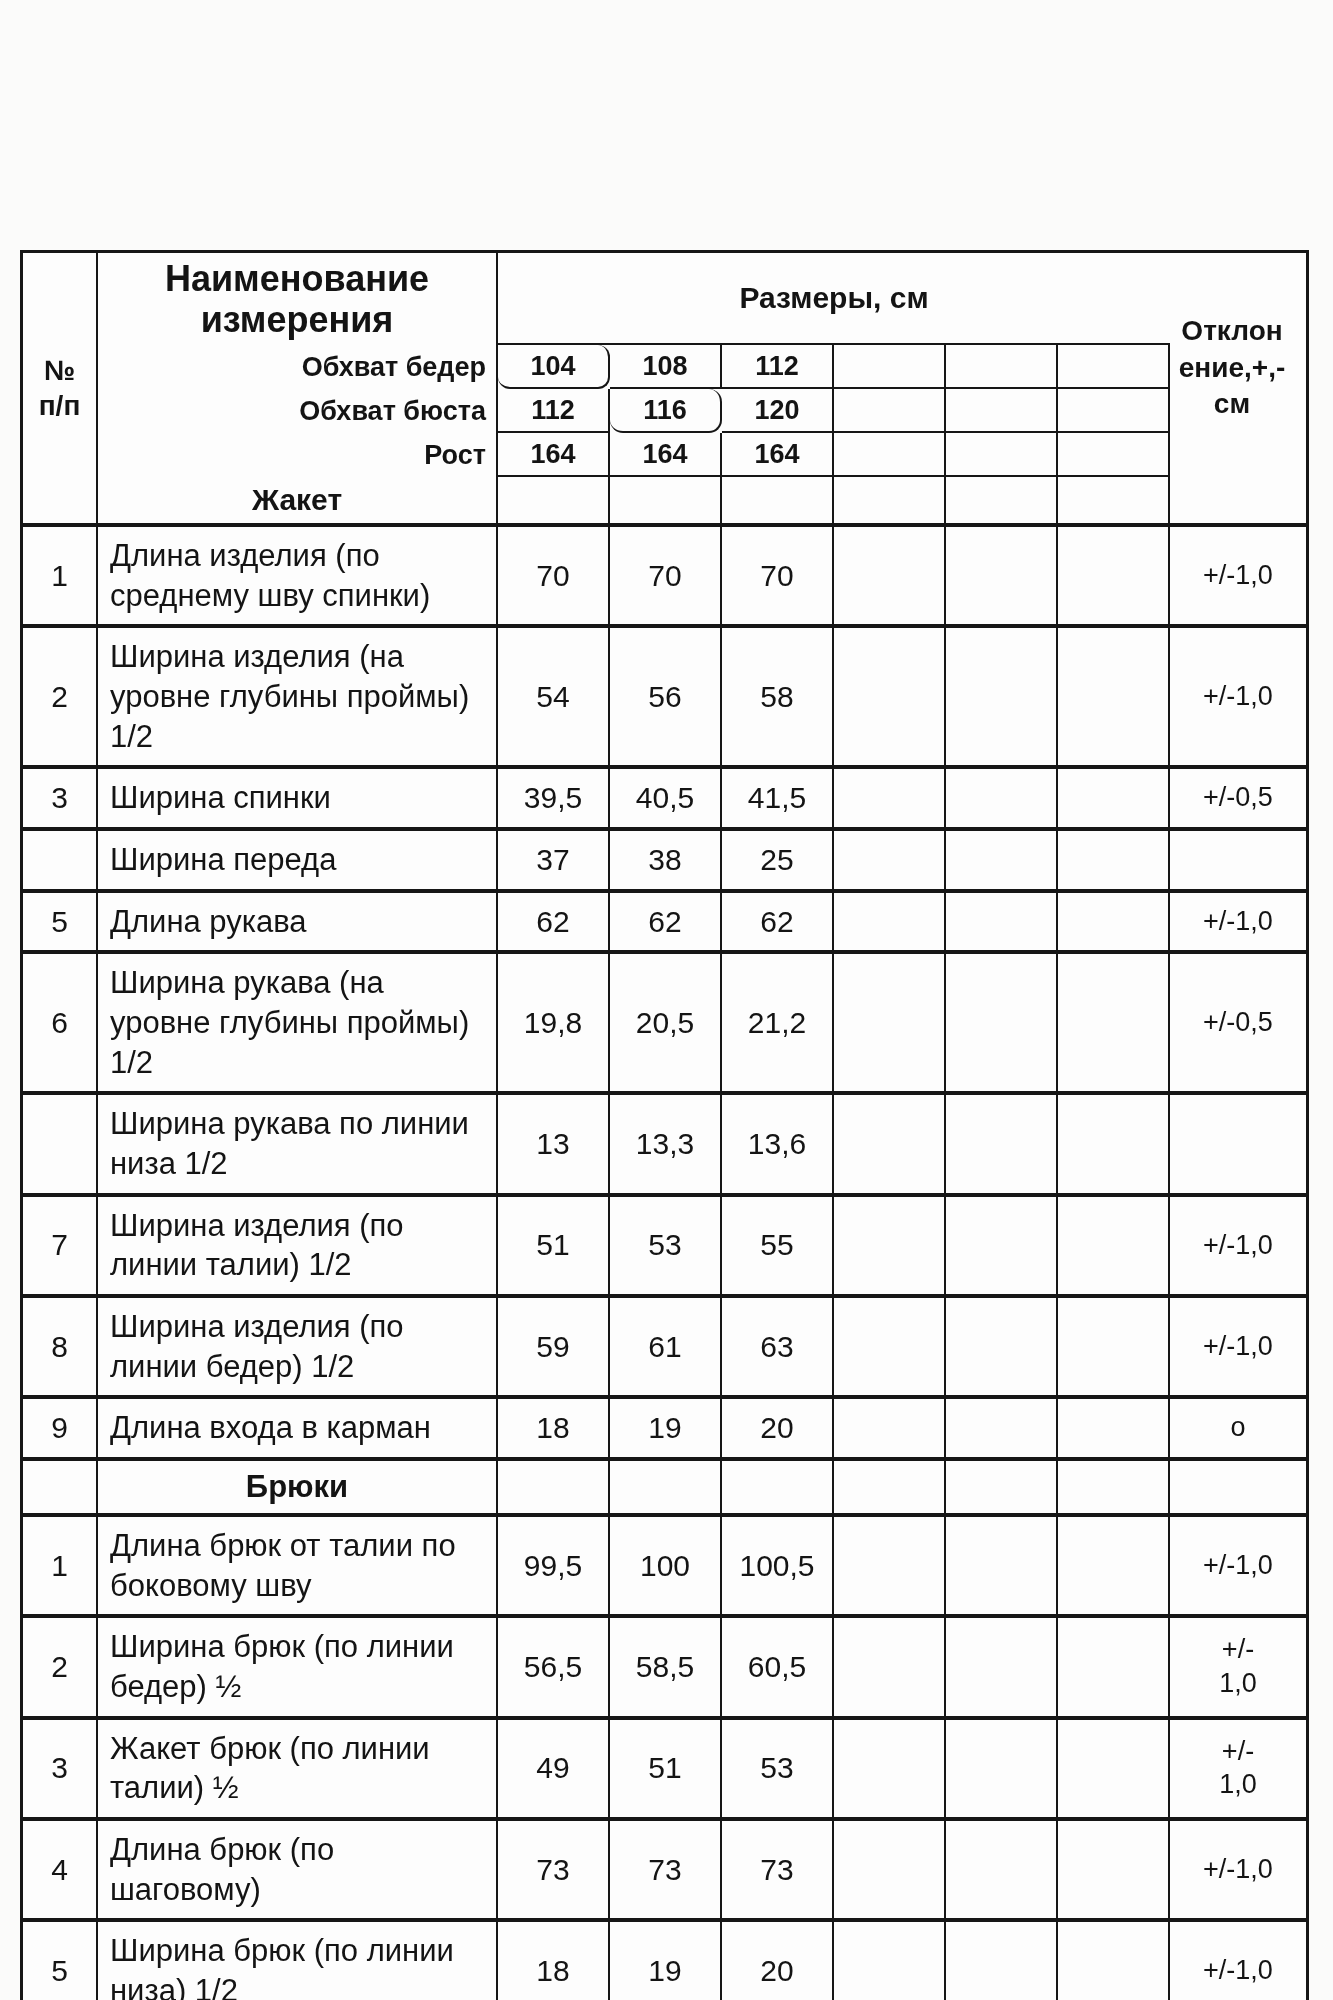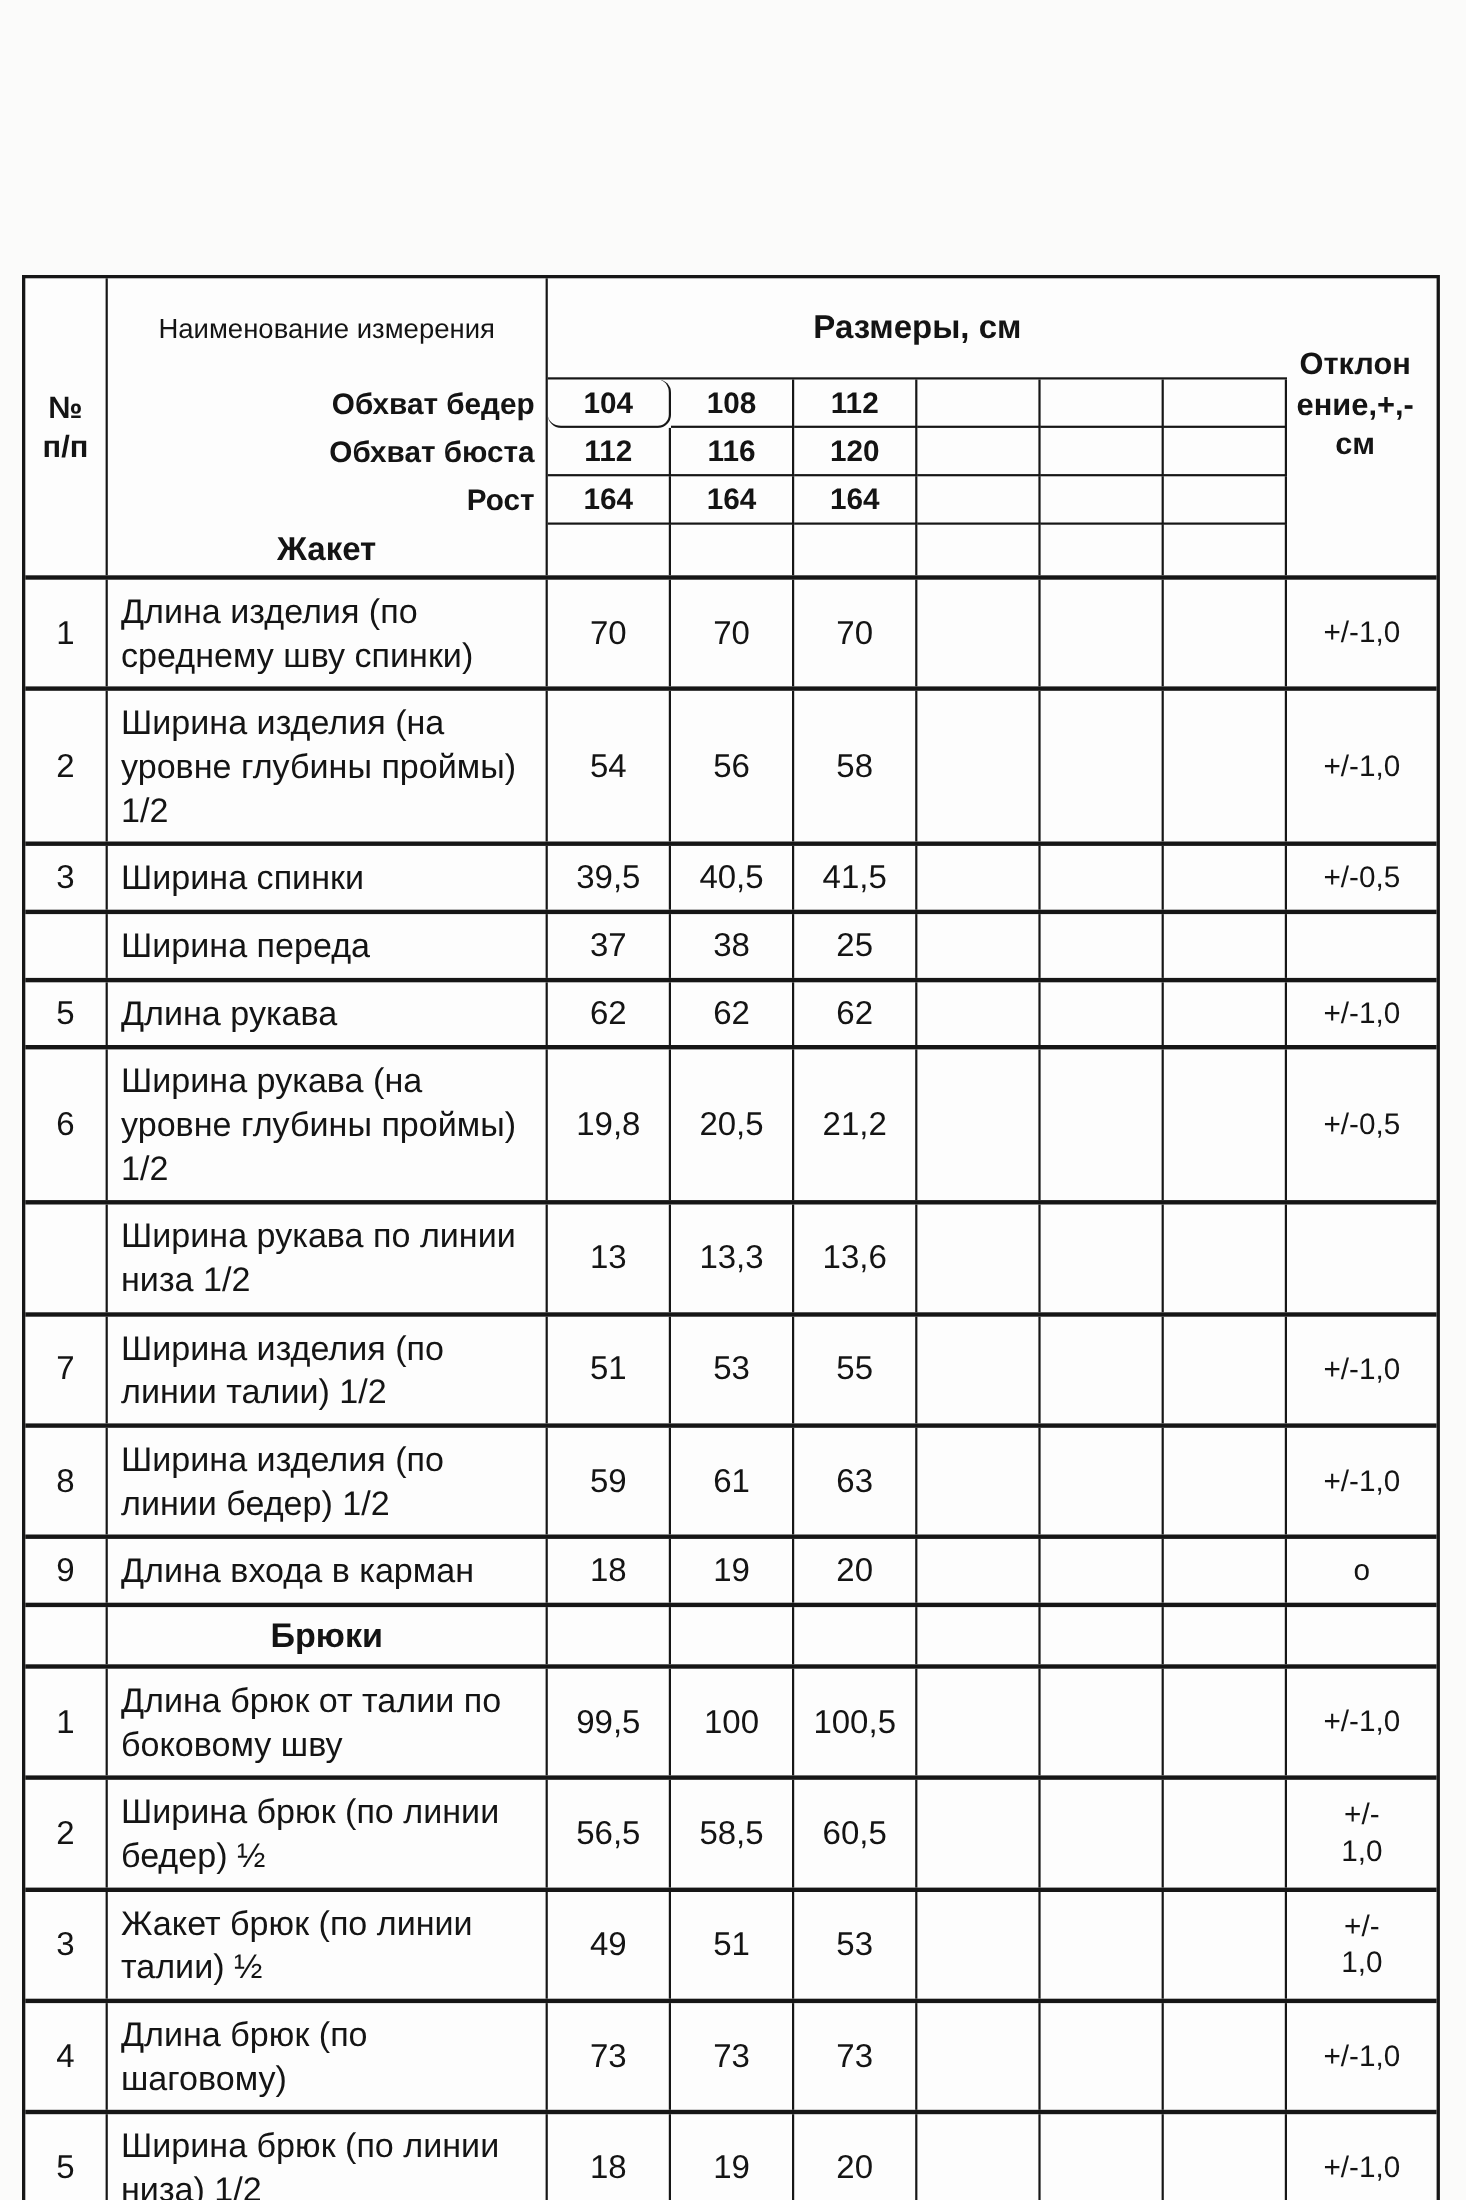--- a/index.html
+++ b/index.html
@@ -17,22 +17,22 @@
   .cols{display:grid;grid-template-columns:75px 400px repeat(6,112px) 1fr;}
 
   
   .hdr{display:grid;grid-template-columns:75px 400px repeat(6,112px) 1fr;
        grid-template-rows:92px 44px 44px 44px 46px;
        border-bottom:4px solid #161616;}
   .h-num{grid-row:1/6;grid-column:1;border-right:2px solid #161616;
          display:flex;align-items:center;justify-content:center;
          font-weight:bold;font-size:28px;white-space:pre-line;text-align:center;line-height:1.25;}
   .h-name{grid-row:1/6;grid-column:2;border-right:2px solid #161616;display:flex;flex-direction:column;}
-  .h-name-title{height:92px;display:flex;align-items:center;justify-content:center;text-align:left;
-         font-weight:normal;font-size:25px;line-height:1.15;max-width:330px;margin:0 auto;}
+  .h-name-title{height:92px;display:flex;align-items:center;justify-content:center;text-align:center;
+         font-weight:bold;font-size:36px;line-height:1.15;max-width:330px;margin:0 auto;}
   .h-sub{height:44px;display:flex;align-items:center;justify-content:flex-end;
          padding-right:10px;font-weight:bold;font-size:27px;}
   .h-section{height:46px;display:flex;align-items:center;justify-content:center;
          font-weight:bold;font-size:30px;}
   .h-sizes{grid-row:1;grid-column:3/9;border-bottom:2px solid #161616;
          display:flex;align-items:center;justify-content:center;font-weight:bold;font-size:30px;}
   .h-cell{display:flex;align-items:center;justify-content:center;
          border-right:2px solid #161616;border-bottom:2px solid #161616;
          font-weight:bold;font-size:27px;}
   .h-cell.lastrow{border-bottom:none;}
@@ -77,21 +77,21 @@
       <div class="h-sizes">Размеры, см</div>
 
       <div class="h-dev">Отклонение,+,- см</div>
     <div class="h-cell" style="grid-area: 2 / 3; border-radius: 12px;">104</div>
         <div class="h-cell" style="grid-area: 2 / 4;">108</div>
         <div class="h-cell" style="grid-area: 2 / 5;">112</div>
         <div class="h-cell" style="grid-area: 2 / 6;"></div>
         <div class="h-cell" style="grid-area: 2 / 7;"></div>
         <div class="h-cell" style="grid-area: 2 / 8;"></div>
         <div class="h-cell" style="grid-area: 3 / 3;">112</div>
-        <div class="h-cell" style="grid-area: 3 / 4;">116</div>
+        <div class="h-cell" style="grid-area: 3 / 4; border-radius: 13px;">116</div>
         <div class="h-cell" style="grid-area: 3 / 5;">120</div>
         <div class="h-cell" style="grid-area: 3 / 6;"></div>
         <div class="h-cell" style="grid-area: 3 / 7;"></div>
         <div class="h-cell" style="grid-area: 3 / 8;"></div>
         <div class="h-cell" style="grid-area: 4 / 3;">164</div>
         <div class="h-cell" style="grid-area: 4 / 4;">164</div>
         <div class="h-cell" style="grid-area: 4 / 5;">164</div>
         <div class="h-cell" style="grid-area: 4 / 6;"></div>
         <div class="h-cell" style="grid-area: 4 / 7;"></div>
         <div class="h-cell" style="grid-area: 4 / 8;"></div>

